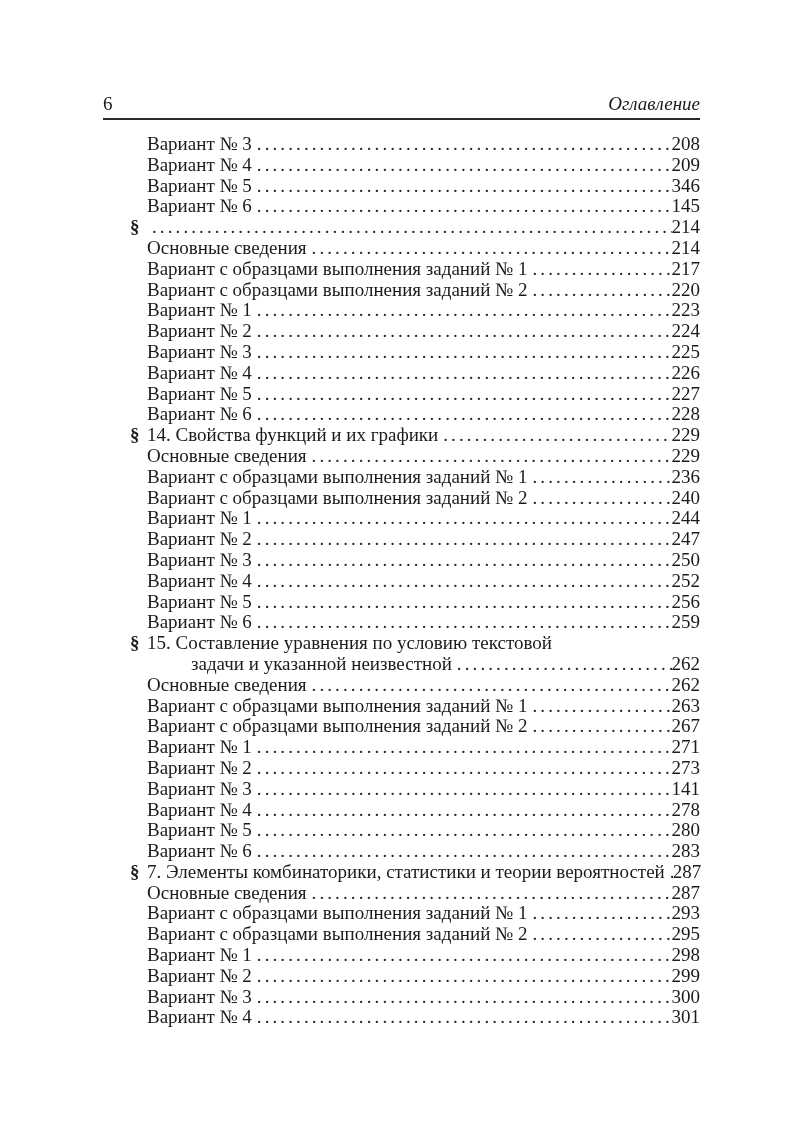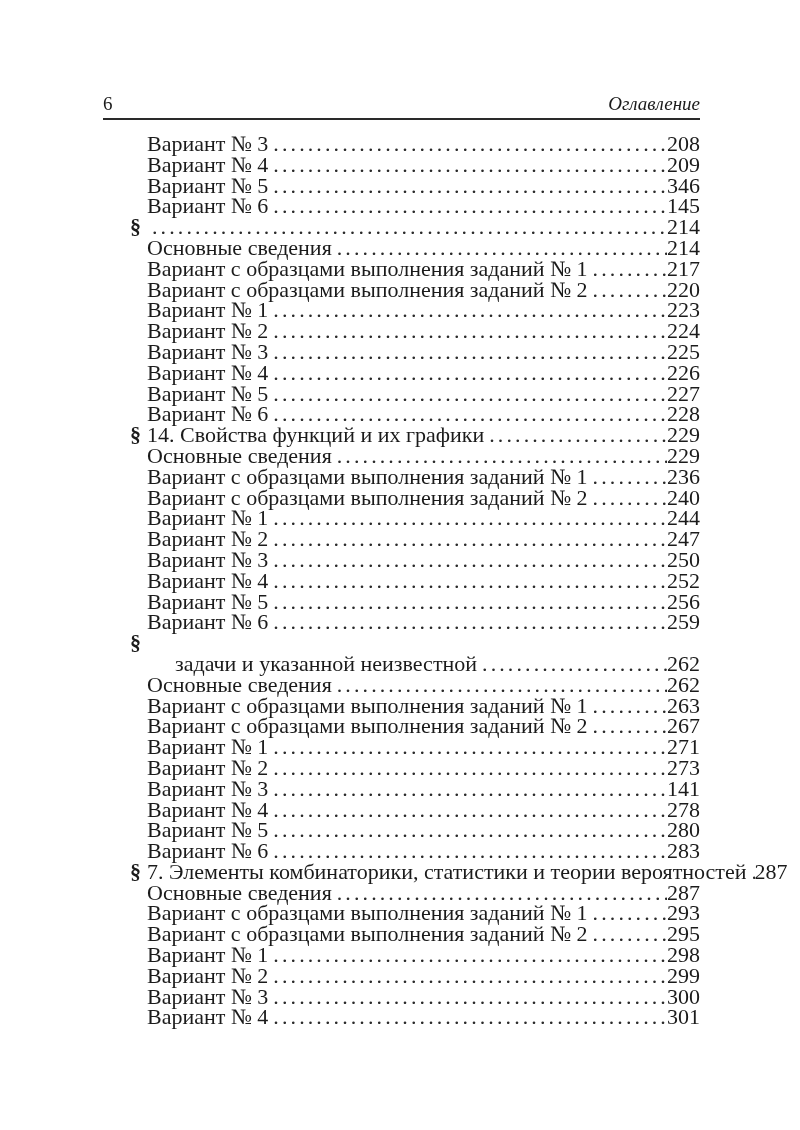--- a/index.html
+++ b/index.html
@@ -33,21 +33,21 @@
   }
   .folio {
     letter-spacing: 0.5px;
   }
   .running-title {
     font-style: italic;
   }
   .toc {
     margin-top: 14px;
     padding-left: 44px;
-    font-size: 22px;
+    font-size: 19px;
   }
   .row {
     position: relative;
     display: flex;
     align-items: baseline;
     line-height: 20.8px;
     height: 20.8px;
   }
   .marker {
     position: absolute;
@@ -70,21 +70,21 @@
     content: "..........................................................................................................................................................";
     letter-spacing: 3.1px;
     padding-left: 5px;
   }
   .pagenum {
     flex: 0 0 auto;
     white-space: nowrap;
     text-align: right;
   }
   .row.cont {
-    margin-left: 28px;
+    margin-left: 44px;
   }
 </style>
 </head>
 <body>
 
 <div class="sheet">
   <div class="content">
     <div class="page-header">
       <span class="folio">6</span>
       <span class="running-title">Оглавление</span>
@@ -206,20 +206,21 @@
           <span class="leader"></span>
           <span class="pagenum">256</span>
         </div>
         <div class="row">
           <span class="label">Вариант № 6</span>
           <span class="leader"></span>
           <span class="pagenum">259</span>
         </div>
         <div class="row">
           <span class="marker">§</span>
+          <span class="label">15. Составление уравнения по условию текстовой</span>
         </div>
         <div class="row cont">
           <span class="label">задачи и указанной неизвестной</span>
           <span class="leader"></span>
           <span class="pagenum">262</span>
         </div>
         <div class="row">
           <span class="label">Основные сведения</span>
           <span class="leader"></span>
           <span class="pagenum">262</span>

